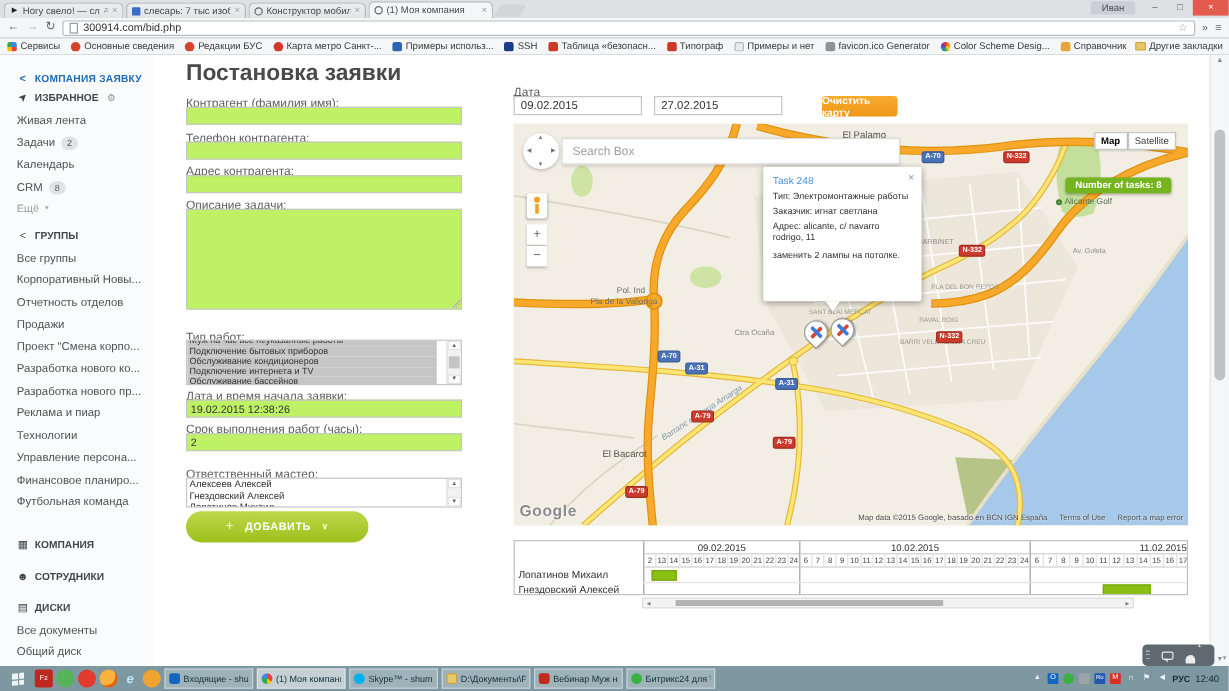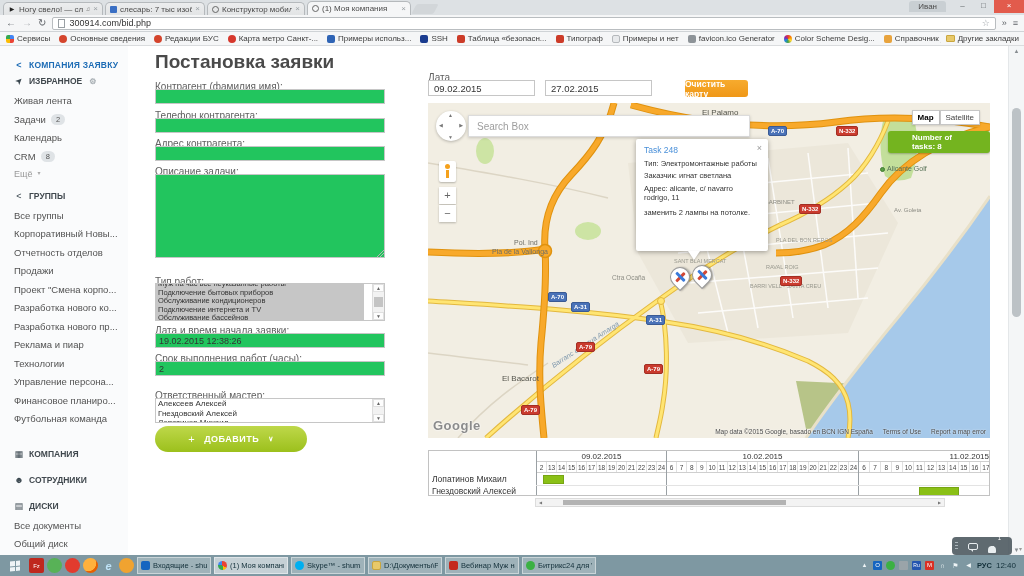--- a/index.html
+++ b/index.html
@@ -71,21 +71,21 @@
   .sec3 .sb-sec-head,.sec4 .sb-sec-head{margin-top:10px}
   .sb-item{height:18.5px;display:flex;gap:5px;font-size:9.5px;color:#525252;white-space:nowrap}
   .sb-item.more{color:#999;font-size:9px}
   .sb-badge{background:#dfe3e6;border-radius:7px;font-size:7.5px;color:#555;padding:0 5px;height:11px;line-height:11px;flex:none}
   .sb-chev{font-size:6px;color:#aaa}
 
   
   .main{position:absolute;left:128px;top:0;right:0;bottom:0;background:#fff}
   .page-title{position:absolute;left:27px;top:5px;font-size:19px;color:#4a4a4a;font-weight:bold}
   .f-label{position:absolute;left:27px;font-size:10px;color:#606060;white-space:nowrap}
-  .f-input{position:absolute;left:27px;width:230px;height:15px;border:1px solid #c6c6c6;background:#22c55e;font-size:9px;color:#333;padding:0 3px;font-family:"Liberation Sans",sans-serif}
+  .f-input{position:absolute;left:27px;width:230px;height:15px;border:1px solid #c6c6c6;background:#bef264;font-size:9px;color:#333;padding:0 3px;font-family:"Liberation Sans",sans-serif}
   textarea.f-input{height:84px;resize:none}
   .resize-corner{position:absolute;left:249px;top:204px;width:7px;height:7px;
     background:linear-gradient(135deg,transparent 0 45%,#b5b5b5 45% 52%,transparent 52% 65%,#b5b5b5 65% 72%,transparent 72%)}
   .f-list{position:absolute;left:27px;width:230px;border:1px solid #c6c6c6;background:#fff;overflow:hidden}
   .f-list .opts{position:absolute;left:0;top:0;right:20px}
   .opt{height:8.5px;line-height:8.5px;font-size:7.5px;padding-left:2px;color:#333;white-space:nowrap;overflow:hidden}
   .opt.sel{background:#c6c6c6}
   .m-opt{height:9.5px;line-height:9.5px;font-size:8px}
   .lst-sbar{position:absolute;right:0;top:0;bottom:0;width:12px;background:#f2f2f2;border-left:1px solid #ddd}
   .lst-ar{position:absolute;left:0;right:0;height:8px;background:#fdfdfd;border:1px solid #e0e0e0;font-size:5px;color:#666;text-align:center;line-height:7px}
@@ -116,22 +116,22 @@
   .pan span{position:absolute;font-size:5px;color:#777}
   .pan .u{top:1px;left:12px}.pan .d{bottom:1px;left:12px}.pan .l{left:3px;top:11px}.pan .r{right:3px;top:11px}
   .pegman-box{position:absolute;left:11px;top:58px;width:17px;height:21px;background:#fff;border-radius:2px;box-shadow:0 1px 2px rgba(0,0,0,.25);z-index:4}
   .pg-head{width:5px;height:5px;border-radius:50%;background:#f5a11c;margin:3px auto 0}
   .pg-body{width:3px;height:8px;background:#f5a11c;margin:1px auto 0}
   .zoomb{position:absolute;left:11px;width:17px;height:17px;background:#fff;box-shadow:0 1px 2px rgba(0,0,0,.25);
     font-size:11px;color:#666;text-align:center;line-height:16px;z-index:4}
   .mtype{position:absolute;top:7px;right:10px;display:flex;font-size:8px;z-index:4}
   .mtype div{background:#fff;border:1px solid #c6c6c6;padding:2px 5px;color:#444;box-shadow:0 1px 2px rgba(0,0,0,.15)}
   .mtype .active{font-weight:bold;color:#000}
-  .tasks-badge{position:absolute;left:460px;top:28px;background:#74b41f;border-radius:3px;color:#fff;font-size:8px;
-    font-weight:bold;padding:2px 24px;box-shadow:0 1px 2px rgba(0,0,0,.25);z-index:4}
+  .tasks-badge{position:absolute;left:460px;top:45px;background:#74b41f;border-radius:3px;color:#fff;font-size:8px;
+    font-weight:bold;padding:2px 8px;box-shadow:0 1px 2px rgba(0,0,0,.25);z-index:4}
   .iw{position:absolute;left:208px;top:36px;width:132px;height:112px;background:#fff;border-radius:2px;
     box-shadow:0 1px 5px rgba(0,0,0,.35);padding:6px 8px;font-size:7.5px;color:#333;z-index:5}
   .iw-title{color:#4a90d9;font-size:8.5px;margin-bottom:4px}
   .iw-close{position:absolute;top:4px;right:6px;color:#999;font-size:9px}
   .iw-line{margin-bottom:3px;line-height:1.25}
   .iw-note{margin-top:5px;line-height:1.25}
   .iw-tail{position:absolute;left:260px;top:148px;width:0;height:0;border-left:6px solid transparent;border-right:6px solid transparent;border-top:9px solid #fff;z-index:5;filter:drop-shadow(0 1px 1px rgba(0,0,0,.2))}
   .marker{position:absolute;width:22px;height:30px;z-index:4}
   .marker .pin{position:absolute;left:1px;top:1px;width:20px;height:20px;background:#fff;border:1px solid #999;
     border-radius:50% 50% 50% 0;transform:rotate(-45deg);box-shadow:1px 1px 2px rgba(0,0,0,.3)}

